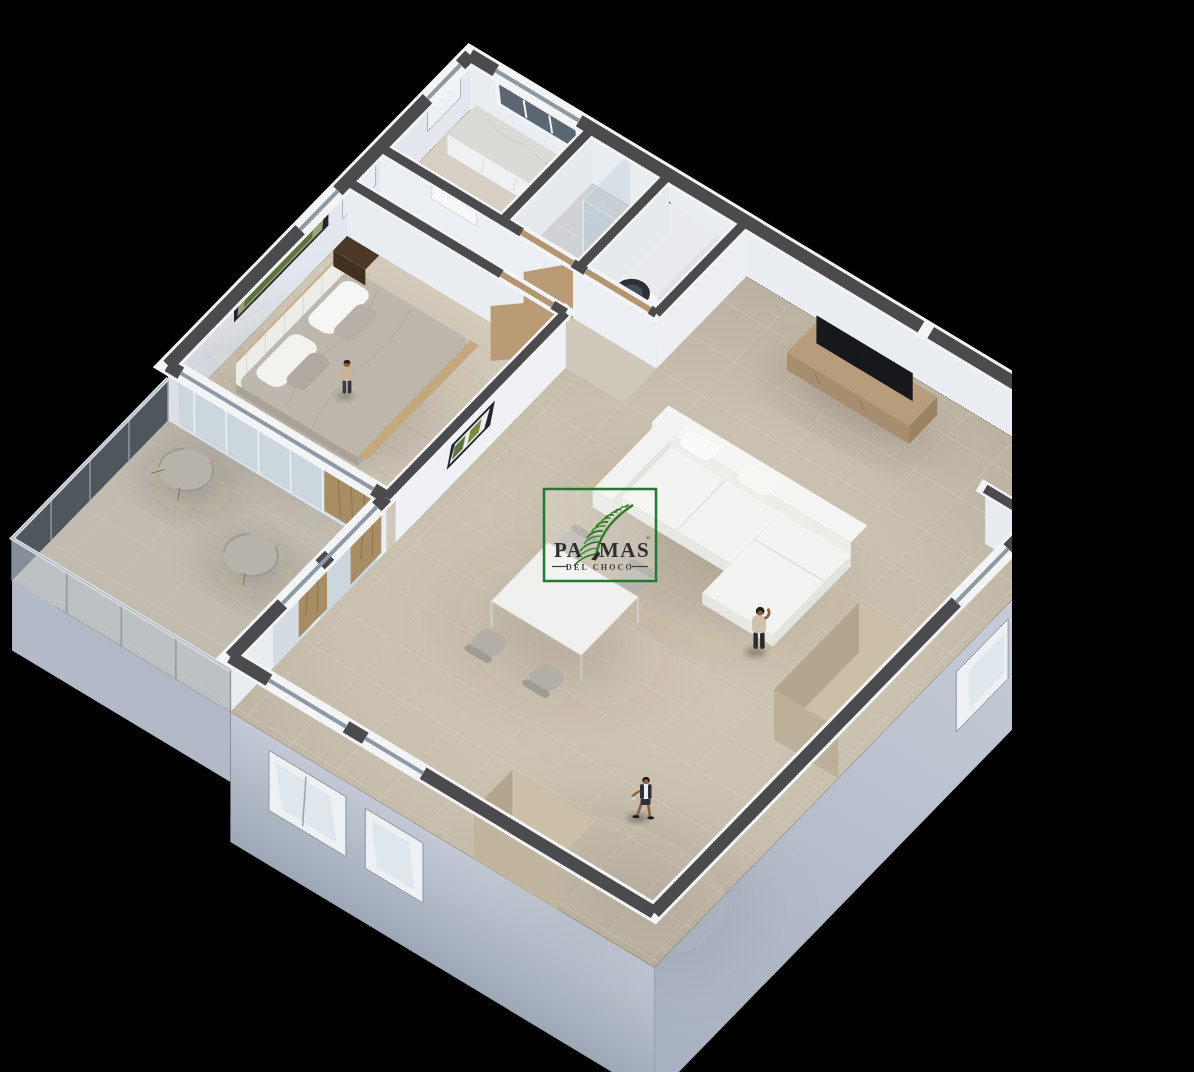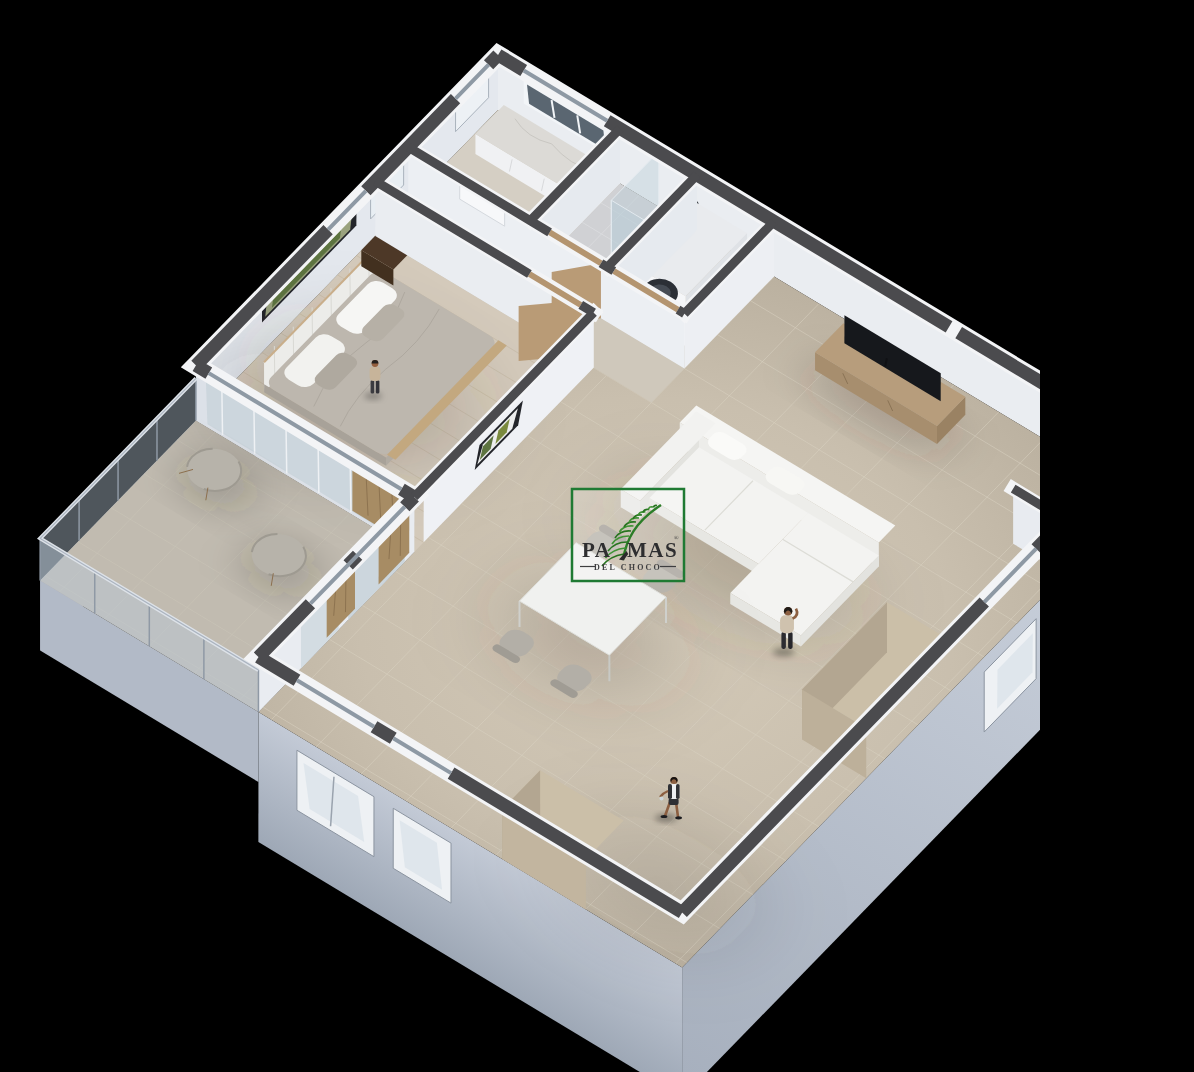--- a/index.html
+++ b/index.html
@@ -1,16 +1,16 @@
 <!DOCTYPE html>
 <html><head>
 <meta charset="utf-8">
 <style>
   html,body{margin:0;padding:0;background:#000;}
-  .stage{position:relative;width:1012px;height:1072px;background:#000;overflow:hidden;margin-left:28px;}
+  .stage{position:relative;width:1012px;height:1072px;background:#000;overflow:hidden;}
   svg{display:block}
   .ns{vector-effect:non-scaling-stroke}
   .wtW{stroke:#f3f4f6;fill:none;stroke-linecap:square}
   .wtD{stroke:#4b4b4e;fill:none;stroke-linecap:butt}
   .wtG{stroke:#8e99a4;fill:none;stroke-linecap:butt}
   .wtF{stroke:#b49570;fill:none;stroke-linecap:butt}
   .grid{stroke:#d9d1c1;stroke-opacity:.55;fill:none}
   .grid2{stroke:#cac4b8;stroke-opacity:.6;fill:none}
   .grid3{stroke:#dcdde0;stroke-opacity:.8;fill:none}
   .plank{stroke:#b8a88f;stroke-opacity:.35;fill:none}

